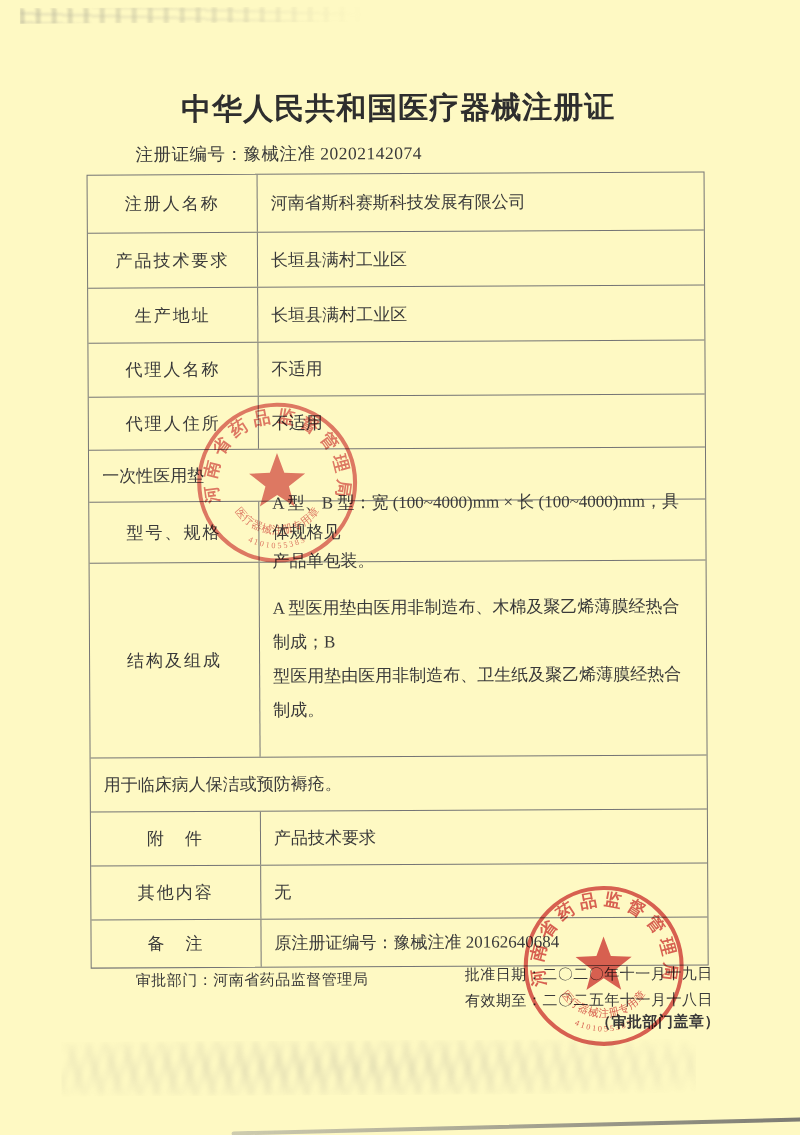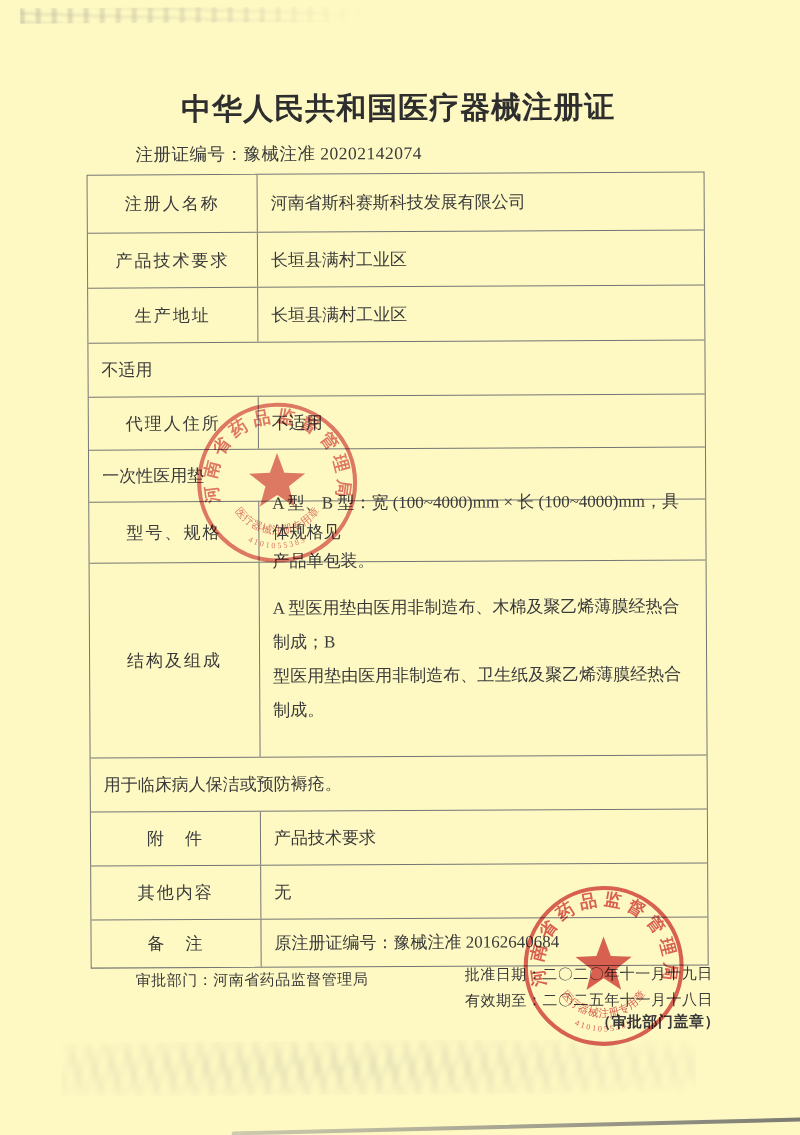--- a/index.html
+++ b/index.html
@@ -78,20 +78,21 @@
       </div>
       <div class="row" style="height:55px">
         <div class="cell label">产品技术要求</div>
         <div class="cell value">长垣县满村工业区</div>
       </div>
       <div class="row" style="height:55px">
         <div class="cell label">生产地址</div>
         <div class="cell value">长垣县满村工业区</div>
       </div>
       <div class="row" style="height:54px">
+        <div class="cell label">代理人名称</div>
         <div class="cell value">不适用</div>
       </div>
       <div class="row" style="height:53px">
         <div class="cell label">代理人住所</div>
         <div class="cell value">不适用</div>
       </div>
       <div class="row" style="height:52px">
         <div class="cell value">一次性医用垫</div>
       </div>
       <div class="row" style="height:61px">

